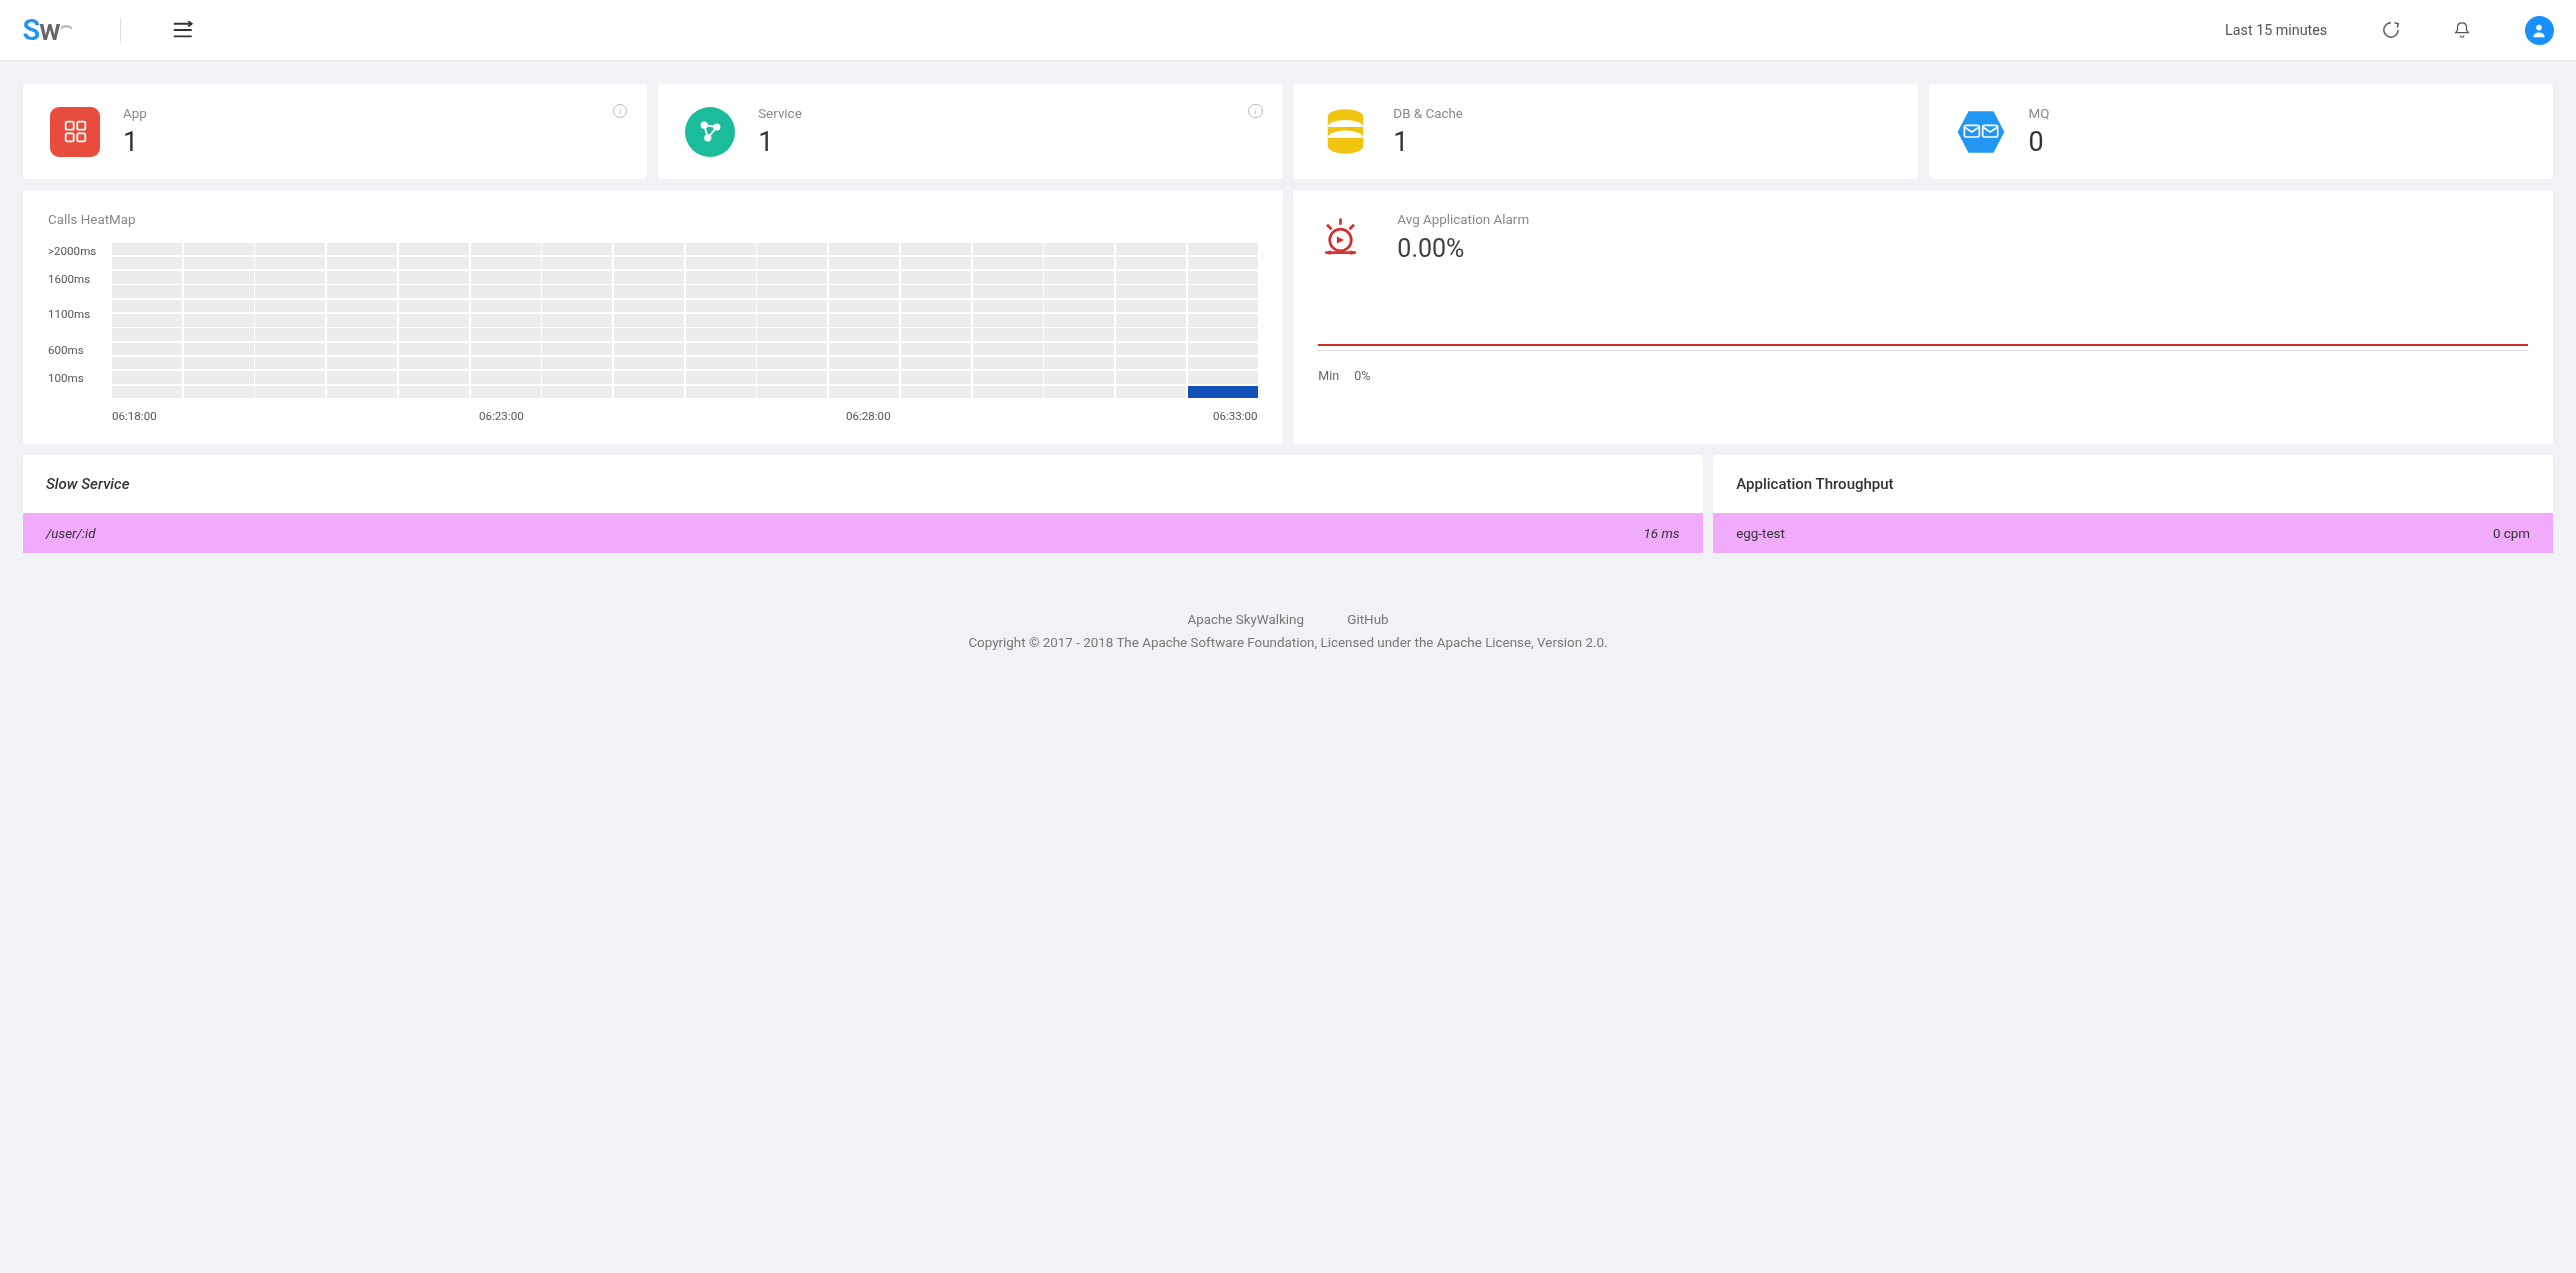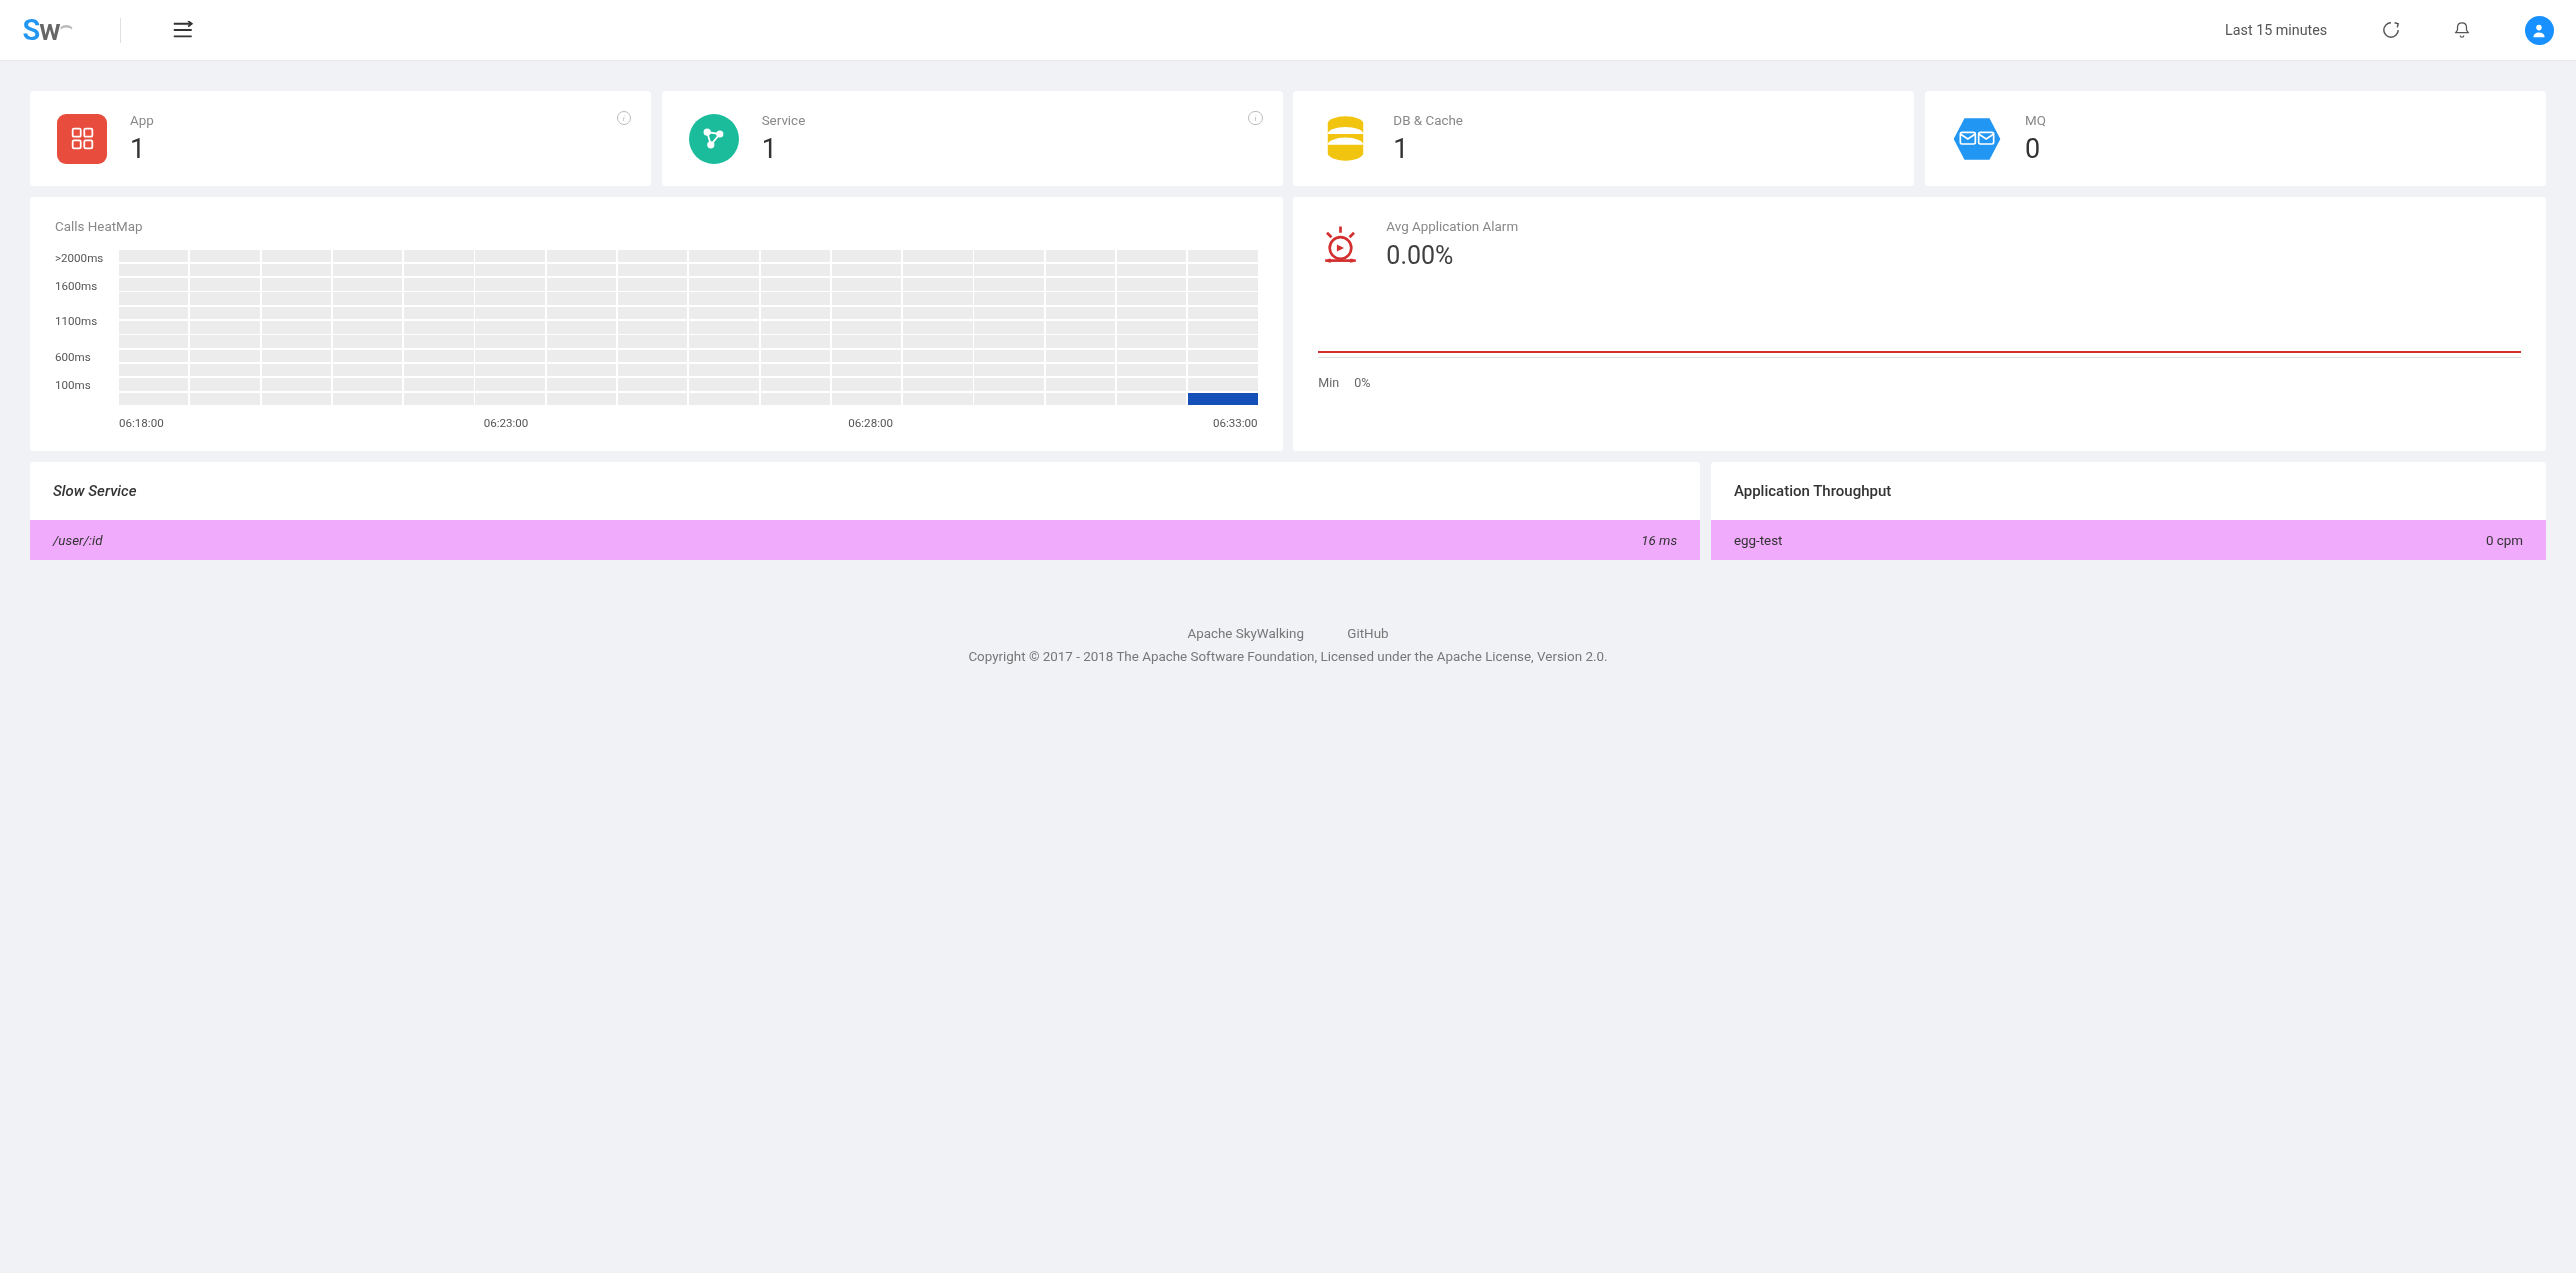--- a/index.html
+++ b/index.html
@@ -11,21 +11,21 @@
 .logo .arc { color: #bbb; font-size: 20px; vertical-align: top; }
 .divider { width: 0.9px; height: 25px; background: #e0e0e0; margin: 0 16px; }
 .menu-toggle { cursor: pointer; padding: 3.6px; }
 .menu-toggle svg { display: block; }
 .spacer { flex: 1; }
 .time-range { font-size: 14.3px; color: #555; margin-right: 22.4px; }
 .hicon { cursor: pointer; margin-right: 21.5px; display: flex; align-items: center; }
 .avatar { width: 29px; height: 29px; border-radius: 50%; background: #1890ff; display: flex; align-items: center; justify-content: center; cursor: pointer; }
 .avatar svg { width: 16px; height: 16px; }
 
-.content { padding: 30px; }
+.content { padding: 23px; }
 .cards { display: flex; gap: 10.7px; margin-bottom: 10.7px; }
 .card { background: #fff; border-radius: 3.6px; padding: 21.5px 27px; display: flex; align-items: center; position: relative; }
 .card.flex1 { flex: 1; }
 .card-icon { width: 50px; height: 50px; border-radius: 9px; display: flex; align-items: center; justify-content: center; margin-right: 23px; }
 .card-icon.circle { border-radius: 50%; }
 .card-icon.hex { border-radius: 0; background: none !important; }
 .card-label { font-size: 13.4px; color: #888; margin-bottom: 5.4px; }
 .card-value { font-size: 27px; color: #333; font-weight: 400; }
 .info-i { position: absolute; top: 20px; right: 20px; width: 14.3px; height: 14.3px; border: 0.9px solid #bbb; border-radius: 50%; font-size: 9px; color: #bbb; display: flex; align-items: center; justify-content: center; cursor: pointer; font-style: italic; font-family: serif; }
 
@@ -38,21 +38,21 @@
 .hcol { display: flex; flex-direction: column; gap: 1.8px; flex: 1; }
 .hcell { height: 12.5px; background: #ececec; }
 .hcell.hot { background: #1450b8; }
 .ylabels { position: absolute; left: 0; top: 1px; height: 100%; display: flex; flex-direction: column; justify-content: space-between; font-size: 11.6px; color: #555; text-align: left; width: 57px; }
 .ylabels > div { transform: translateY(-50%); }
 .ylabels > div:first-child { transform: translateY(0); }
 .ylabels > div:last-child { transform: translateY(-100%); }
 .xlabels { display: flex; justify-content: space-between; margin-left: 64px; font-size: 11.6px; color: #555; padding-top: 3.6px; }
 
 .alarm-panel { display: flex; flex-direction: column; }
-.alarm-head { display: flex; align-items: center; }
+.alarm-head { display: flex; align-items: flex-start; gap: 11px; }
 .alarm-icon { margin-right: 23px; margin-top: 1.8px; }
 .alarm-label { font-size: 13.4px; color: #888; margin-bottom: 7.2px; }
 .alarm-value { font-size: 25px; color: #404040; }
 .alarm-gauge { height: 2.7px; background: #d32f2f; margin-top: 81px; margin-bottom: 3.6px; }
 .gauge-base { height: 0.9px; background: #ddd; margin-bottom: 14.3px; }
 .alarm-stats { font-size: 12.5px; color: #666; line-height: 1.8; }
 .alarm-stats span:first-child { display: inline-block; width: 36px; }
 
 .row3 { display: flex; gap: 10.7px; }
 .panel2 { background: #fff; border-radius: 3.6px; }

